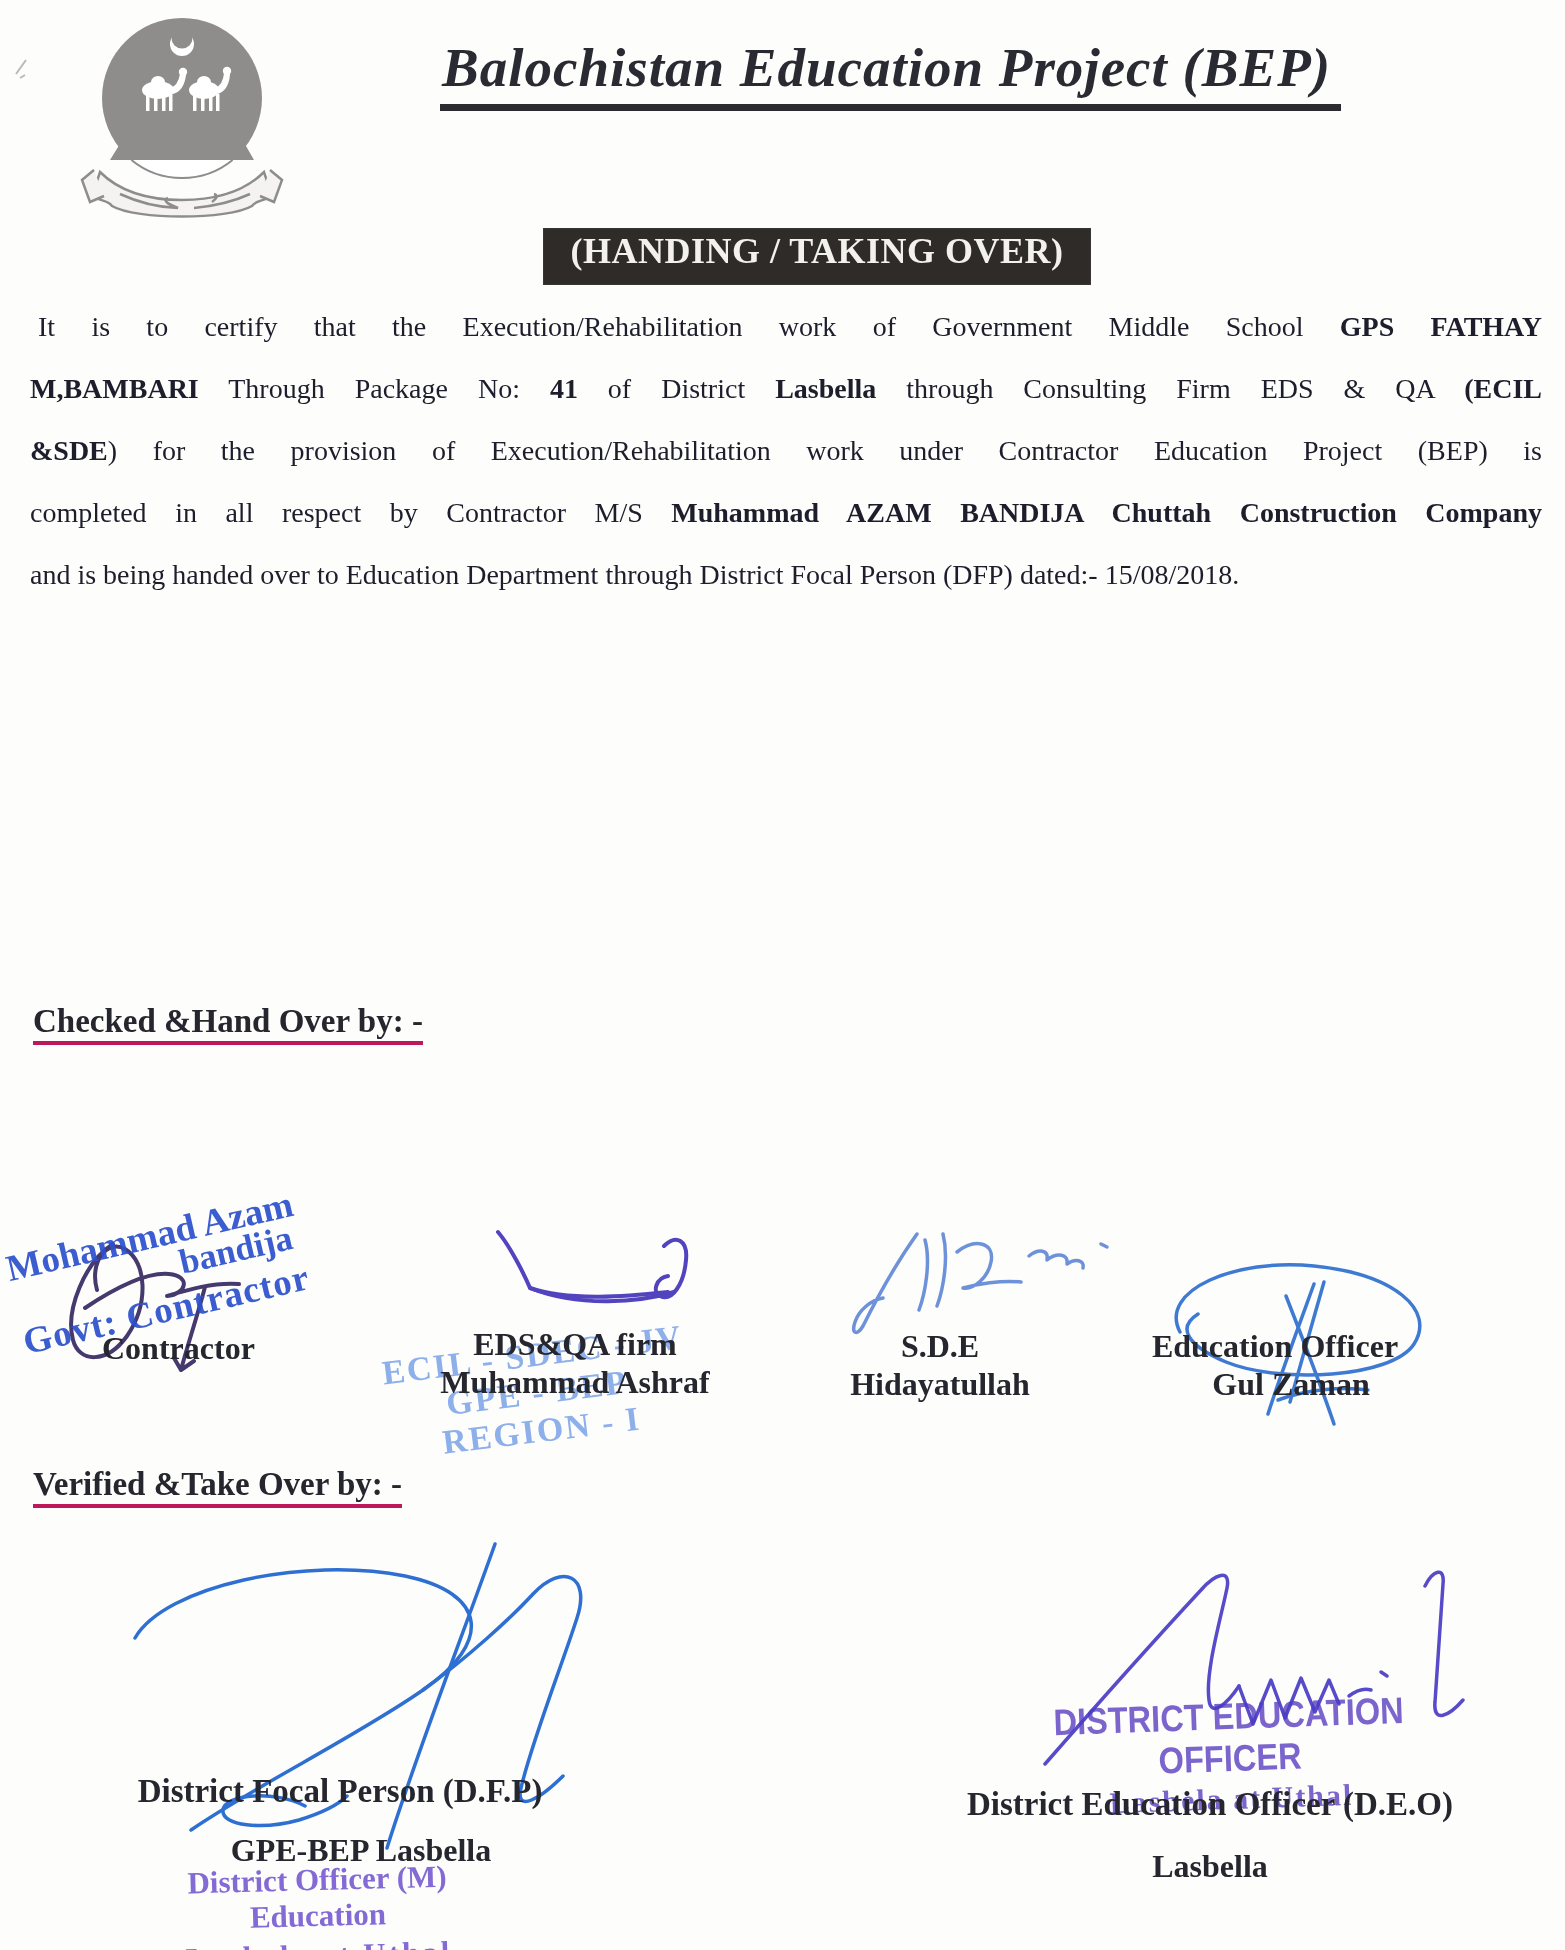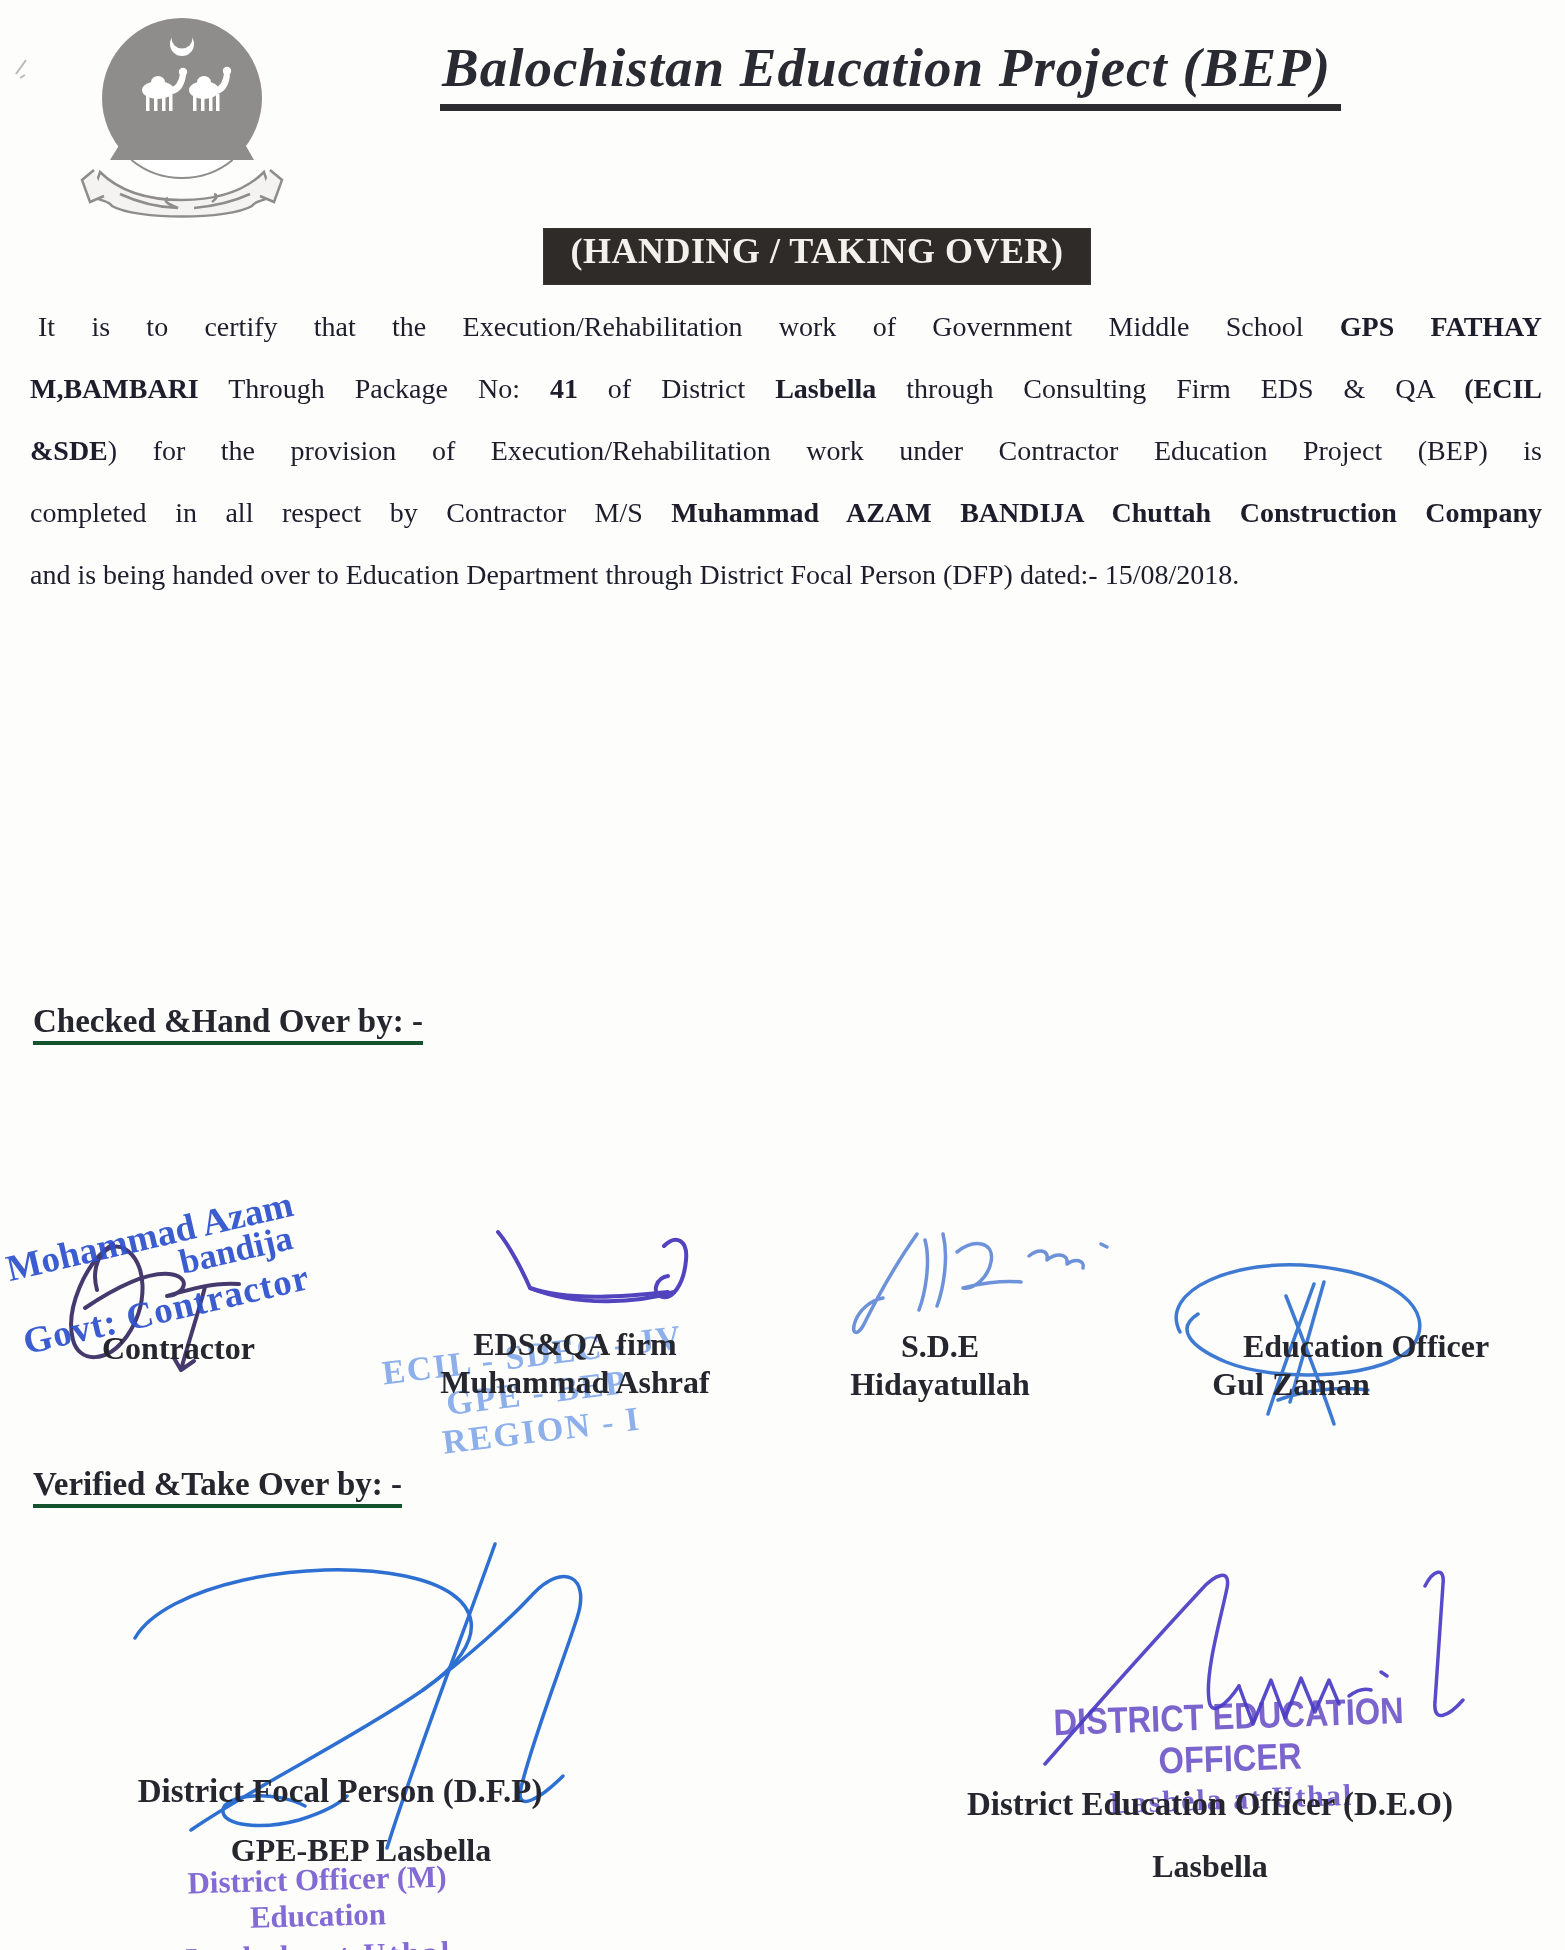--- a/index.html
+++ b/index.html
@@ -13,21 +13,21 @@
   .banner{left:543px;top:228px;width:548px;height:57px;background:#2e2b29;
           color:#f3f1ec;font-size:36px;font-weight:bold;text-align:center;line-height:47px;
           letter-spacing:.5px;box-shadow:0 0 2px #555 inset;}
   
   .para{left:30px;top:296px;width:1512px;font-size:28px;color:#1d1d2c;}
   .pline{height:62px;line-height:62px;text-align:justify;text-align-last:justify;white-space:normal;}
   .pline.last{text-align-last:left;}
   .pline.first{text-indent:8px;}
   .b{font-weight:bold;}
   
-  .heading{font-size:33px;font-weight:bold;color:#26262e;border-bottom:4px solid #14532d;
+  .heading{font-size:33px;font-weight:bold;color:#26262e;border-bottom:4px solid #be185d;
            padding-bottom:1px;display:inline-block;}
   
   .lbl{font-weight:bold;color:#26262e;font-size:32px;z-index:4;}
   .center{text-align:center;}
   
   .stampA{color:#2b50cc;font-weight:bold;z-index:3;opacity:.92;}
   .stampA .l1{font-size:37px;}
   .stampA .l2{font-size:35px;margin:-8px 0 0 170px;}
   .stampA .l3{font-size:37px;margin-top:0;letter-spacing:1px;}
   .stampB{color:#7aa2e8;font-weight:bold;text-align:center;z-index:1;opacity:.85;letter-spacing:2px;}
@@ -153,21 +153,21 @@
   <svg class="abs sig" style="left:1118px;top:1232px;" width="330" height="205" viewBox="0 0 330 205">
     <g stroke="#3f7ad2" stroke-width="3.5">
       <path d="M62,100 C40,58 118,26 196,34 C276,42 318,78 296,112 C274,146 162,152 108,130 C70,114 58,96 80,82"></path>
       <path d="M196,52 C180,96 160,150 150,182"></path>
       <path d="M168,64 C186,110 206,162 216,192"></path>
       <path d="M206,50 C194,92 180,142 172,170"></path>
       <path d="M160,168 C186,158 224,154 250,158"></path>
     </g>
   </svg>
 
-  <div class="abs lbl center" style="left:1226px;top:1328px;width:280px;">Education Officer</div>
+  <div class="abs lbl center" style="left:1135px;top:1328px;width:280px;">Education Officer</div>
   <div class="abs lbl center" style="left:1171px;top:1366px;width:240px;">Gul Zaman</div>
 
   <div class="abs" style="left:33px;top:1466px;">
     <span class="heading">Verified &amp;Take Over by: -</span>
   </div>
 
   <svg class="abs sig" style="left:95px;top:1538px;" width="490" height="330" viewBox="0 0 490 330">
     <g stroke="#2e6fd2" stroke-width="3.5">
       <path d="M40,100 C70,48 210,18 310,38 C392,55 398,104 328,152 C262,198 160,248 96,292"></path>
       <path d="M328,152 C372,120 416,80 438,56 C468,24 496,38 482,80 C468,124 436,206 426,250 C420,276 446,260 468,238"></path>

